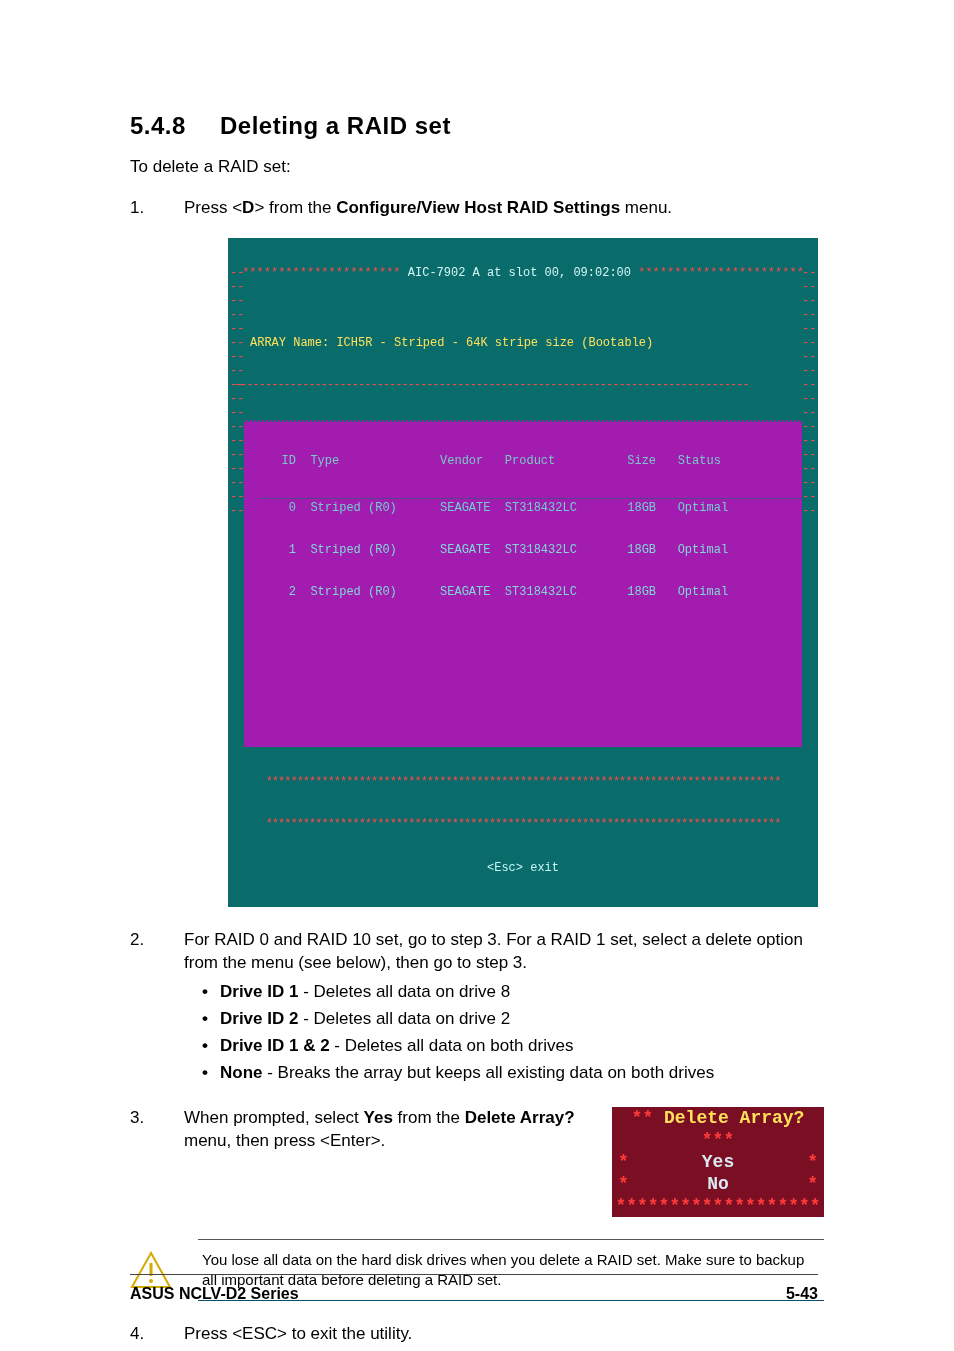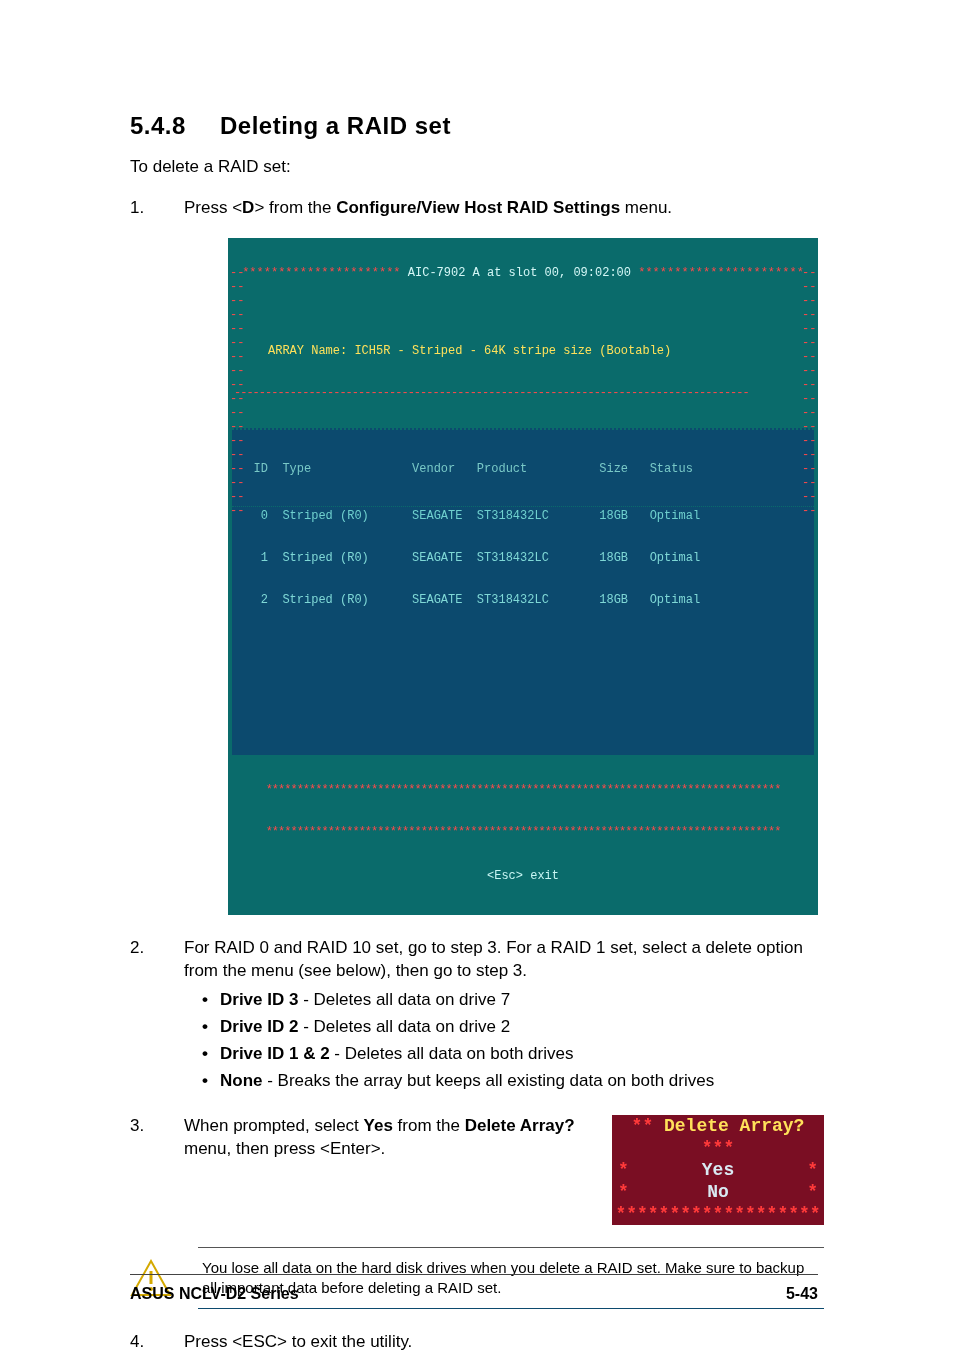--- a/index.html
+++ b/index.html
@@ -52,23 +52,23 @@
   }
   .term-line { display:block; padding: 0 6px; }
   .term-top {
     color: #d4f7f6;
     text-align: center;
   }
   .red-ast { color: #ff4a4a; }
   .yel { color: #ffe15a; }
   .wht { color: #e8fffe; }
   .term-body {
-    background: #0c4a6e;
-    margin: 0 4px;
-    padding: 4px 0 120px 0;
+    background: #a21caf;
+    margin: 0 16px;
+    padding: 4px 0 120px 16px;
     border-top: 2px dotted #0a6b6b;
   }
   .term-body pre { font-family: inherit; font-size: inherit; white-space: pre; }
   .dkhdr { color:#79c9c7; }
   .row0 { color:#7fd8d6; }
   .side-dashes-l, .side-dashes-r {
     position:absolute;
     top:28px;
     bottom:30px;
     width:14px;
@@ -175,39 +175,39 @@
 
 <ol class="steps">
   <li>
     <span>Press &lt;</span><span class="b">D</span><span>&gt; from the </span><span class="b">Configure/View Host RAID Settings</span><span> menu.</span>
 
     <div class="term-wrap">
       <div class="terminal">
         <span class="term-line term-top"><span class="red-ast">**********************</span><span> AIC-7902 A at slot 00, 09:02:00 </span><span class="red-ast">***********************</span></span>
         <div class="side-dashes-l">--<br>--<br>--<br>--<br>--<br>--<br>--<br>--<br>--<br>--<br>--<br>--<br>--<br>--<br>--<br>--<br>--<br>--</div>
         <div class="side-dashes-r">--<br>--<br>--<br>--<br>--<br>--<br>--<br>--<br>--<br>--<br>--<br>--<br>--<br>--<br>--<br>--<br>--<br>--</div>
-        <span class="term-line" style="padding-left:40px;margin-top:8px;"><span class="yel">ARRAY Name: ICH5R - Striped - 64K stripe size (Bootable)</span></span>
+        <span class="term-line" style="padding-left:22px;"><span class="yel">ARRAY Name: ICH5R - Striped - 64K stripe size (Bootable)</span></span>
         <span class="term-line red-ast" style="letter-spacing:-1px;">-----------------------------------------------------------------------------------</span>
         <div class="term-body">
           <pre class="dkhdr">   ID  Type              Vendor   Product          Size   Status</pre>
           <pre class="row0" style="color:#6fd0ce;border-top:1px dotted #0a6b6b;margin-top:2px;padding-top:2px;">    0  Striped (R0)      SEAGATE  ST318432LC       18GB   Optimal</pre>
           <pre class="row0">    1  Striped (R0)      SEAGATE  ST318432LC       18GB   Optimal</pre>
           <pre class="row0">    2  Striped (R0)      SEAGATE  ST318432LC       18GB   Optimal</pre>
         </div>
         <div class="term-redline">***********************************************************************************</div>
         <div class="term-redline">***********************************************************************************</div>
         <div class="term-footer">&lt;Esc&gt; exit</div>
       </div>
     </div>
   </li>
 
   <li>
     <span>For RAID 0 and RAID 10 set, go to step 3. For a RAID 1 set, select a delete option from the menu (see below), then go to step 3.</span>
     <ul class="opts">
-      <li><span class="b">Drive ID 3</span><span> - Deletes all data on drive 7</span></li>
+      <li><span class="b">Drive ID 1</span><span> - Deletes all data on drive 8</span></li>
       <li><span class="b">Drive ID 2</span><span> - Deletes all data on drive 2</span></li>
       <li><span class="b">Drive ID 1 &amp; 2</span><span> - Deletes all data on both drives</span></li>
       <li><span class="b">None</span><span>  - Breaks the array but keeps all existing data on both drives</span></li>
     </ul>
   </li>
 
   <li>
     <div class="step3-row">
       <div class="txt">
         <span>When prompted, select </span><span class="b">Yes</span><span> from the </span><span class="b">Delete Array?</span><span> menu, then press &lt;Enter&gt;.</span>

